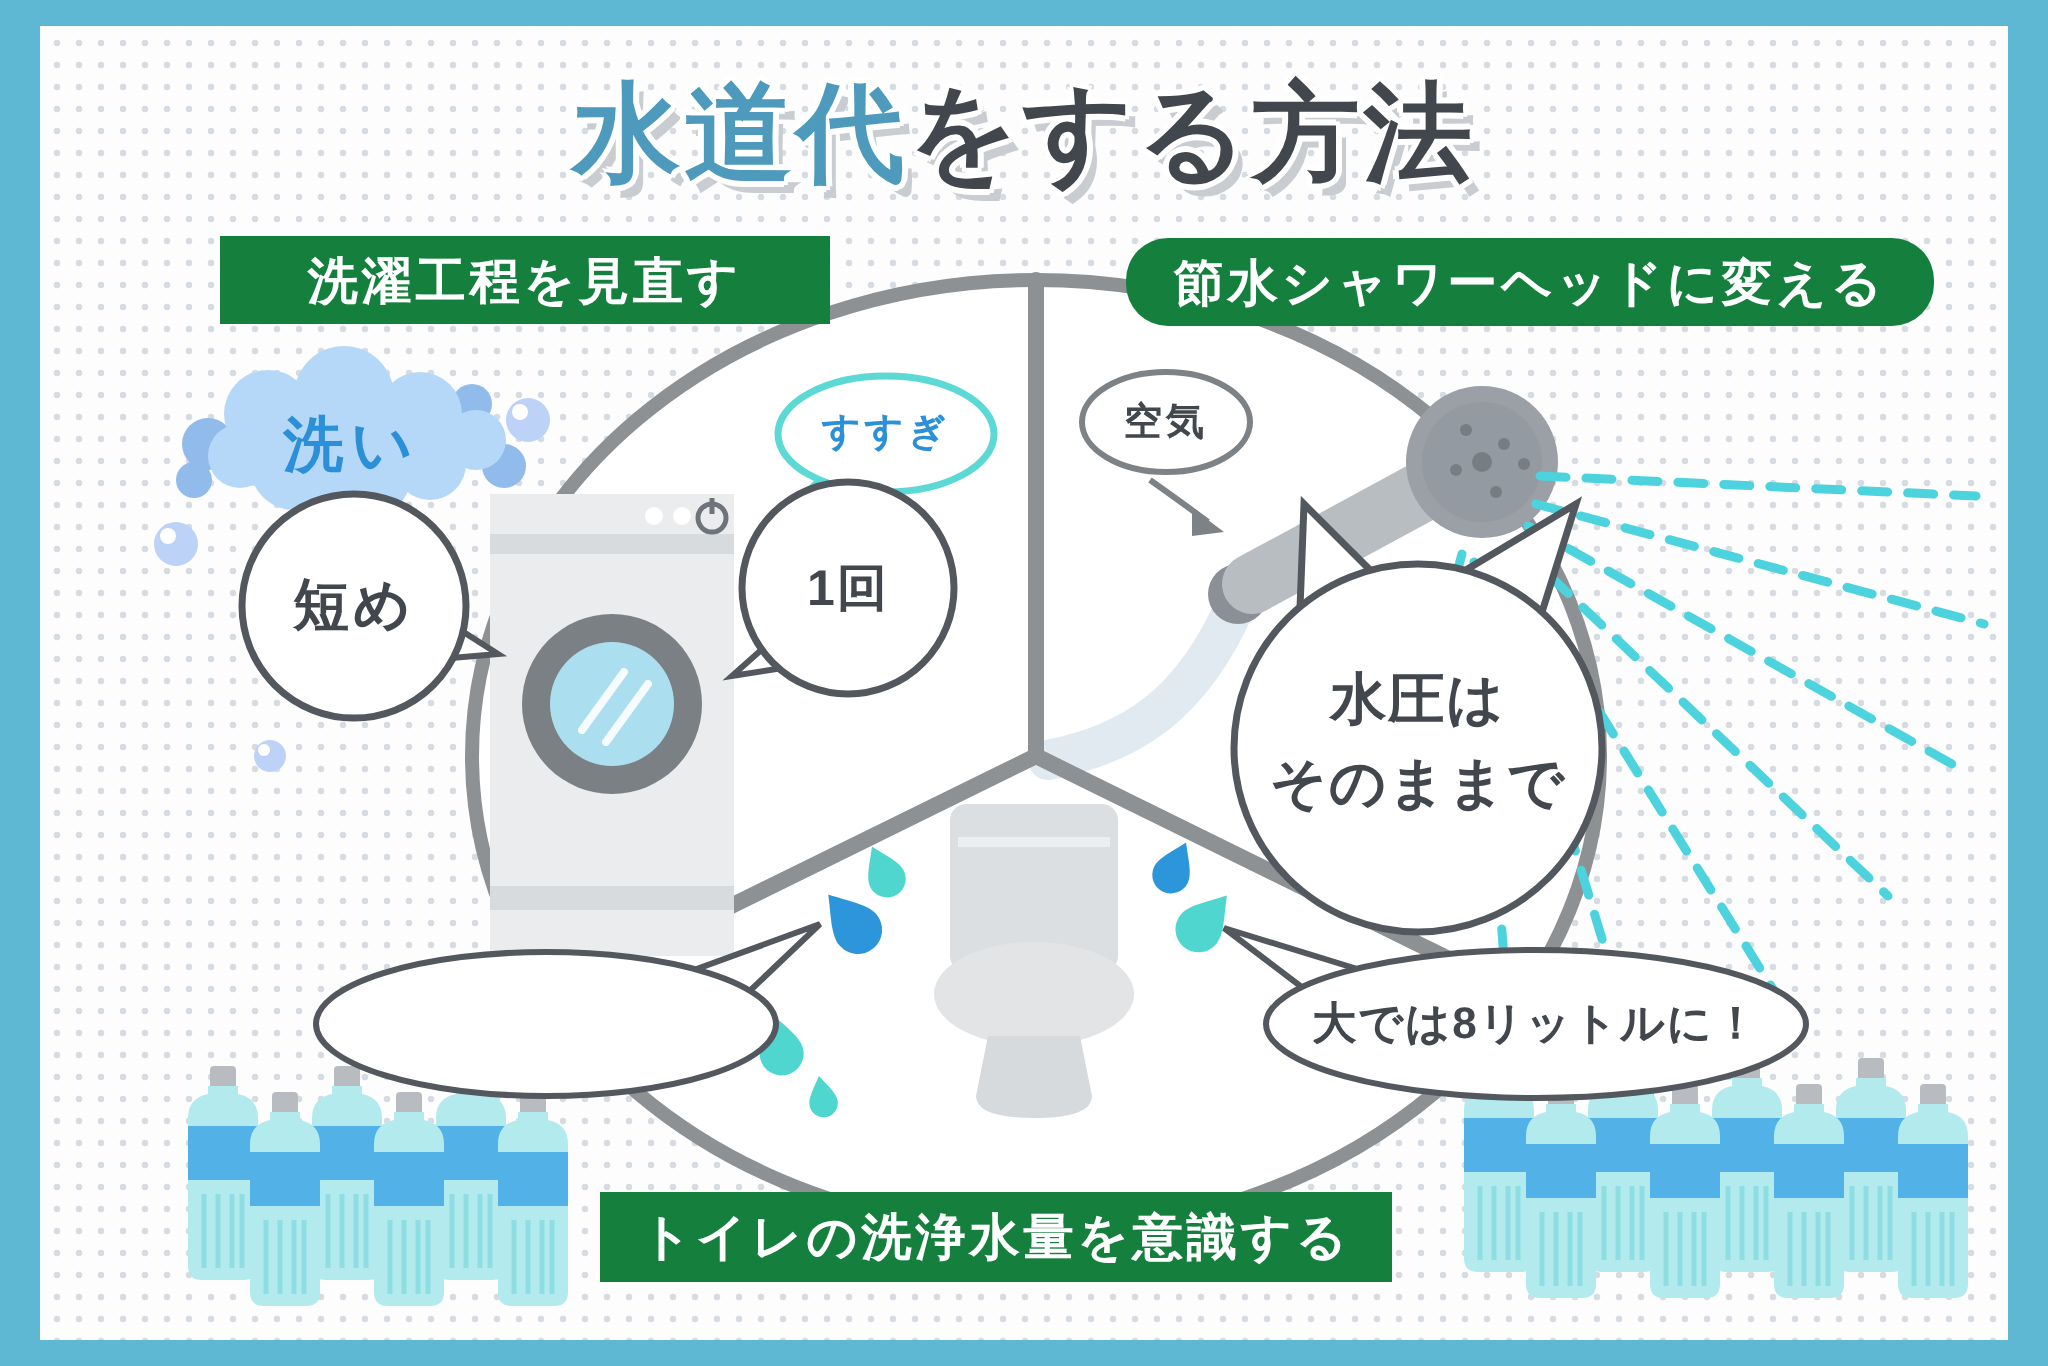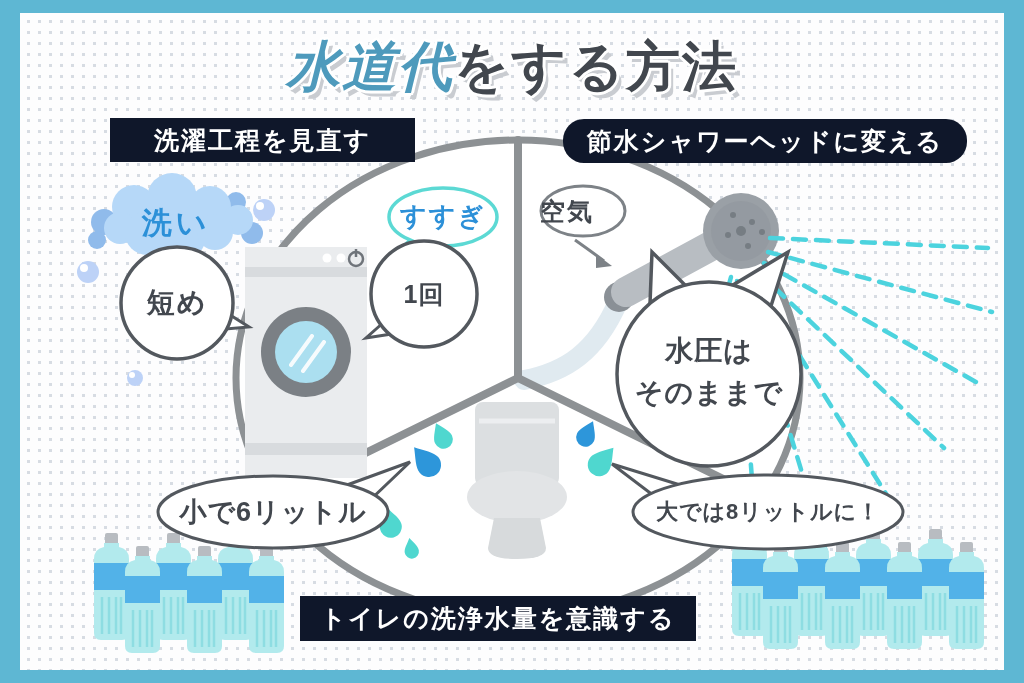--- a/index.html
+++ b/index.html
@@ -9,33 +9,33 @@
     background-image:radial-gradient(circle,#d7dce3 1.6px,transparent 1.8px);
     background-size:11px 11px;background-position:3px 3px;z-index:0;}
   #scene{position:absolute;left:0;top:0;z-index:10;}
   .overlay{position:absolute;left:0;top:0;width:1024px;height:683px;z-index:20;pointer-events:none;}
   .frame-overlay{position:absolute;inset:0;border:solid #5eb7d3;border-width:13px 20px;z-index:50;pointer-events:none;}
   .abs{position:absolute;}
   .title{left:0;top:30px;width:1024px;height:74px;display:flex;align-items:center;justify-content:center;
     font-size:54px;font-weight:900;letter-spacing:2px;
     text-shadow:-3px 0 0 #fff,3px 0 0 #fff,0 -3px 0 #fff,0 3px 0 #fff,
       -2px -2px 0 #fff,2px -2px 0 #fff,-2px 2px 0 #fff,2px 2px 0 #fff,5px 6px 0 #c9ccd1;}
-  .t-blue{color:#4e9abc;font-style:italic;}
+  .t-blue{color:#4e9abc;}
   .t-dark{color:#42474e;}
-  .badge{background:#0f172a;color:#fff;font-weight:bold;font-size:25px;letter-spacing:2px;
+  .badge{background:#15803d;color:#fff;font-weight:bold;font-size:25px;letter-spacing:2px;
     display:flex;align-items:center;justify-content:center;}
   .badge-laundry{left:110px;top:118px;width:305px;height:44px;}
   .badge-shower{left:563px;top:119px;width:404px;height:44px;border-radius:21px;}
   .badge-toilet{left:300px;top:596px;width:396px;height:45px;}
   .bubble-text{transform:translate(-50%,-50%);white-space:nowrap;font-weight:bold;color:#42474e;text-align:center;}
   .txt-wash{left:176px;top:223px;font-size:30px;letter-spacing:4px;color:#2c90d8;}
   .txt-short{left:177px;top:303px;font-size:28px;letter-spacing:2px;}
-  .txt-rinse{left:443px;top:216px;font-size:26px;letter-spacing:2px;color:#2c90d8;}
+  .txt-rinse{left:443px;top:216px;font-size:19px;letter-spacing:2px;color:#2c90d8;}
   .txt-once{left:424px;top:294px;font-size:25px;letter-spacing:1px;}
-  .txt-air{left:567px;top:211px;font-size:25px;letter-spacing:2px;}
+  .txt-air{left:583px;top:211px;font-size:19px;letter-spacing:2px;}
   .txt-benefit{left:709px;top:374px;font-size:28px;line-height:42px;letter-spacing:1px;font-family:Liberation Mono, monospace;}
   .txt-small-flush{left:273px;top:512px;font-size:27px;letter-spacing:1px;}
   .txt-large-flush{left:768px;top:512px;font-size:22px;letter-spacing:1px;}
 </style>
 </head>
 <body>
 
 <div class="page">
   <div class="dots-bg"></div>
 
@@ -317,18 +317,17 @@
     <div class="abs bubble-text txt-short">短め</div>
     <div class="abs bubble-text txt-rinse">すすぎ</div>
     <div class="abs bubble-text txt-once">1回</div>
 
     <div class="abs bubble-text txt-air">空気</div>
     <div class="abs bubble-text txt-benefit">
       <div>水圧は</div>
       <div>そのままで</div>
     </div>
 
-    <div class="abs bubble-text txt-small-flush">小で6リットル</div>
     <div class="abs bubble-text txt-large-flush">大では8リットルに！</div>
   </div>
 
   <div class="frame-overlay"></div>
 </div>
 
 </body></html>

